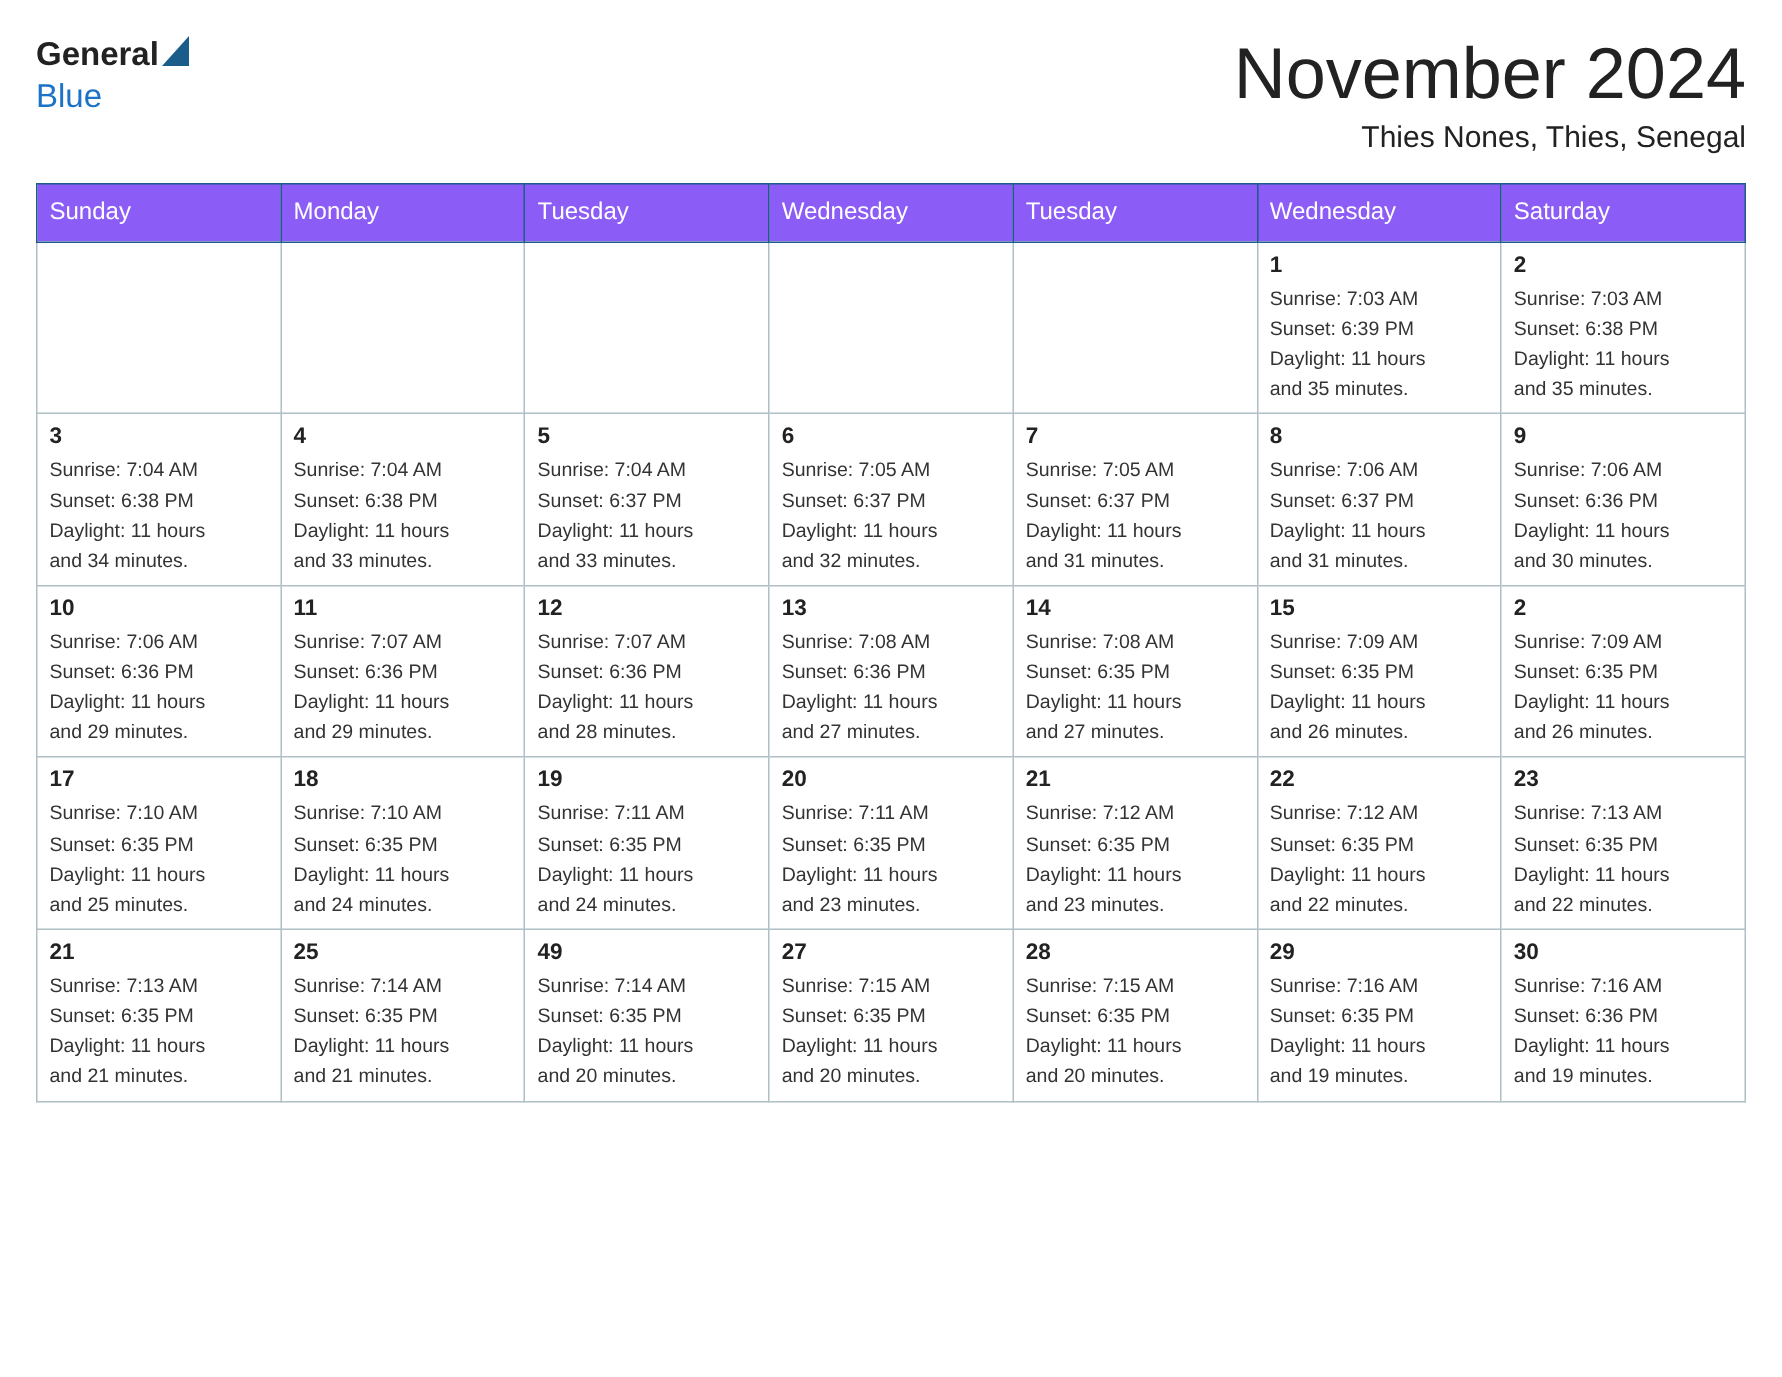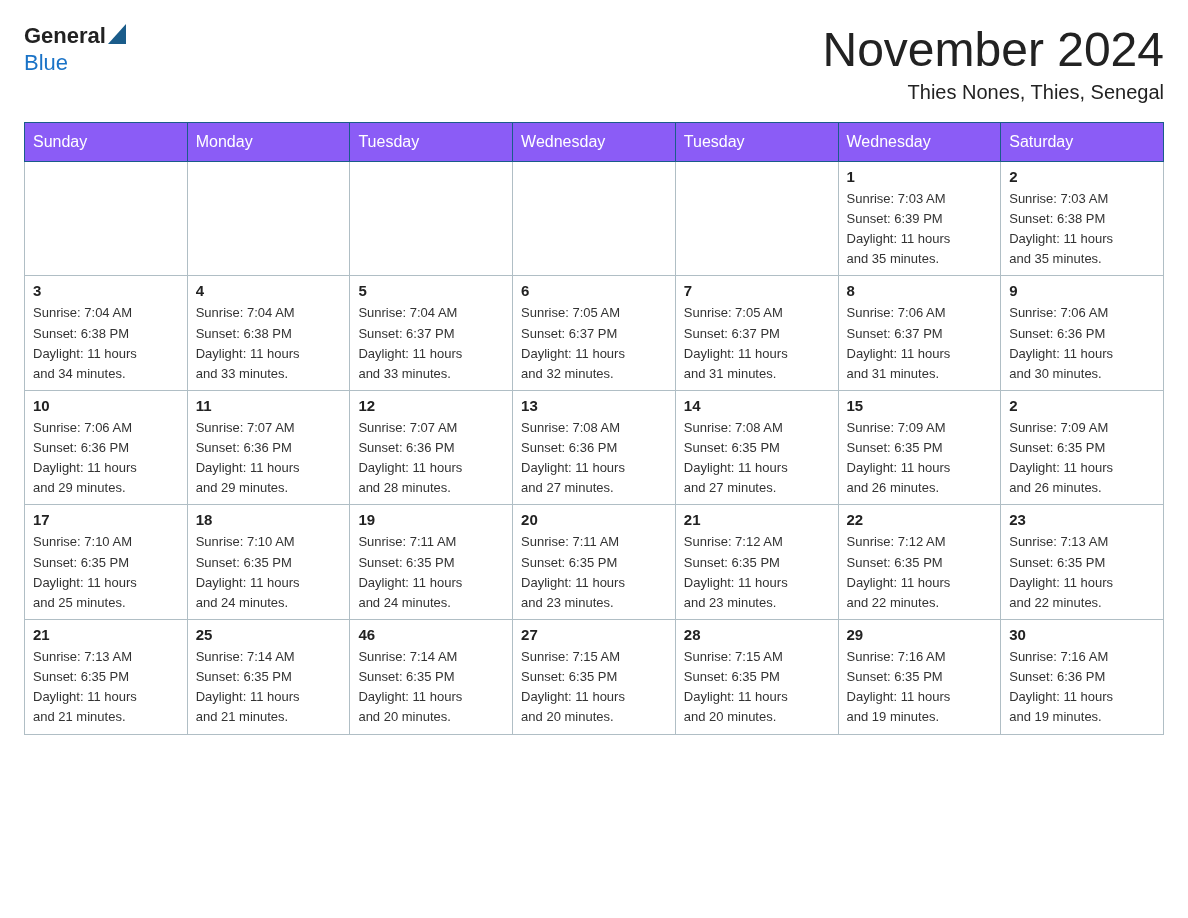--- a/index.html
+++ b/index.html
@@ -236,21 +236,21 @@
       <tr class="row-top">
         <td>
           <span class="day-number">21</span>
           <div class="day-info">Sunrise: 7:13 AM<br>Sunset: 6:35 PM<br>Daylight: 11 hours<br>and 21 minutes.</div>
         </td>
         <td>
           <span class="day-number">25</span>
           <div class="day-info">Sunrise: 7:14 AM<br>Sunset: 6:35 PM<br>Daylight: 11 hours<br>and 21 minutes.</div>
         </td>
         <td>
-          <span class="day-number">46</span>
+          <span class="day-number">49</span>
           <div class="day-info">Sunrise: 7:14 AM<br>Sunset: 6:35 PM<br>Daylight: 11 hours<br>and 20 minutes.</div>
         </td>
         <td>
           <span class="day-number">27</span>
           <div class="day-info">Sunrise: 7:15 AM<br>Sunset: 6:35 PM<br>Daylight: 11 hours<br>and 20 minutes.</div>
         </td>
         <td>
           <span class="day-number">28</span>
           <div class="day-info">Sunrise: 7:15 AM<br>Sunset: 6:35 PM<br>Daylight: 11 hours<br>and 20 minutes.</div>
         </td>

